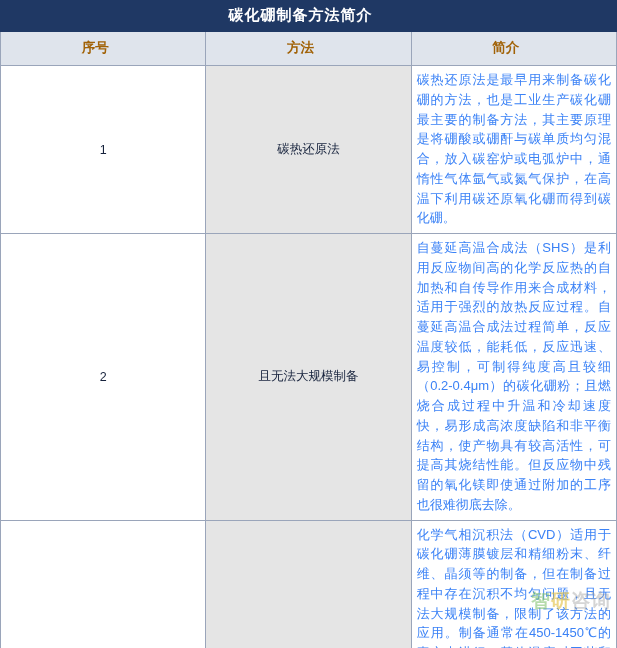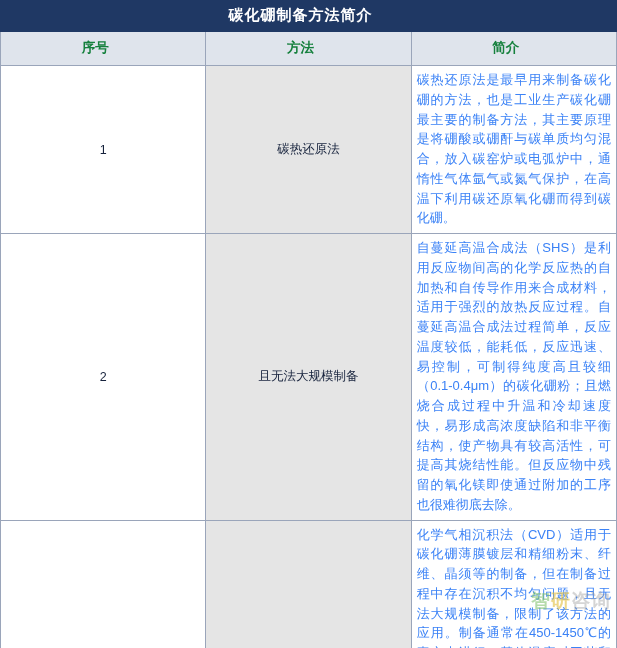--- a/index.html
+++ b/index.html
@@ -29,21 +29,21 @@
     color: #ffffff;
     text-align: center;
     font-size: 15px;
     font-weight: bold;
     padding: 5px 16px 6px 0;
     letter-spacing: 1px;
     border: 1px solid #1f3864;
   }
   .header-row th {
     background: #dfe4ec;
-    color: #15803d;
+    color: #a16207;
     font-size: 13.5px;
     font-weight: bold;
     text-align: center;
     padding: 7px 16px 8px 0;
     border: 1px solid #9aa5ba;
   }
   td.col-index {
     width: 42px;
     text-align: center;
     vertical-align: middle;
@@ -107,21 +107,21 @@
         <th class="col-desc">简介</th>
       </tr>
       <tr>
         <td class="col-index">1</td>
         <td class="col-method">碳热还原法</td>
         <td class="col-desc">碳热还原法是最早用来制备碳化硼的方法，也是工业生产碳化硼最主要的制备方法，其主要原理是将硼酸或硼酐与碳单质均匀混合，放入碳窑炉或电弧炉中，通惰性气体氩气或氮气保护，在高温下利用碳还原氧化硼而得到碳化硼。</td>
       </tr>
       <tr>
         <td class="col-index">2</td>
         <td class="col-method">且无法大规模制备</td>
-        <td class="col-desc">自蔓延高温合成法（SHS）是利用反应物间高的化学反应热的自加热和自传导作用来合成材料，适用于强烈的放热反应过程。自蔓延高温合成法过程简单，反应温度较低，能耗低，反应迅速、易控制，可制得纯度高且较细（0.1-0.4μm）的碳化硼粉；且燃烧合成过程中升温和冷却速度快，易形成高浓度缺陷和非平衡结构，使产物具有较高活性，可提高其烧结性能。但反应物中残留的氧化镁即使通过附加的工序也很难彻底去除。</td>
+        <td class="col-desc">自蔓延高温合成法（SHS）是利用反应物间高的化学反应热的自加热和自传导作用来合成材料，适用于强烈的放热反应过程。自蔓延高温合成法过程简单，反应温度较低，能耗低，反应迅速、易控制，可制得纯度高且较细（0.2-0.4μm）的碳化硼粉；且燃烧合成过程中升温和冷却速度快，易形成高浓度缺陷和非平衡结构，使产物具有较高活性，可提高其烧结性能。但反应物中残留的氧化镁即使通过附加的工序也很难彻底去除。</td>
       </tr>
       <tr>
         <td class="col-index">3</td>
         <td class="col-method">化学气相沉积法</td>
         <td class="col-desc">化学气相沉积法（CVD）适用于碳化硼薄膜镀层和精细粉末、纤维、晶须等的制备，但在制备过程中存在沉积不均匀问题，且无法大规模制备，限制了该方法的应用。制备通常在450-1450℃的真空中进行，基体温度对工艺和产品质量影响很大，基体越高温，黏附性差，沉积速率低。其制备方法具体可分为：常规的大气或低压法（c-CVD／LPCVD）、热丝法（HFCVD）、激光诱导沉积法（LICVD）、等离子增强法（PECVD）和同步加热辐照法（SRCVD）</td>
       </tr>
 
     </tbody>
   </table>
 

